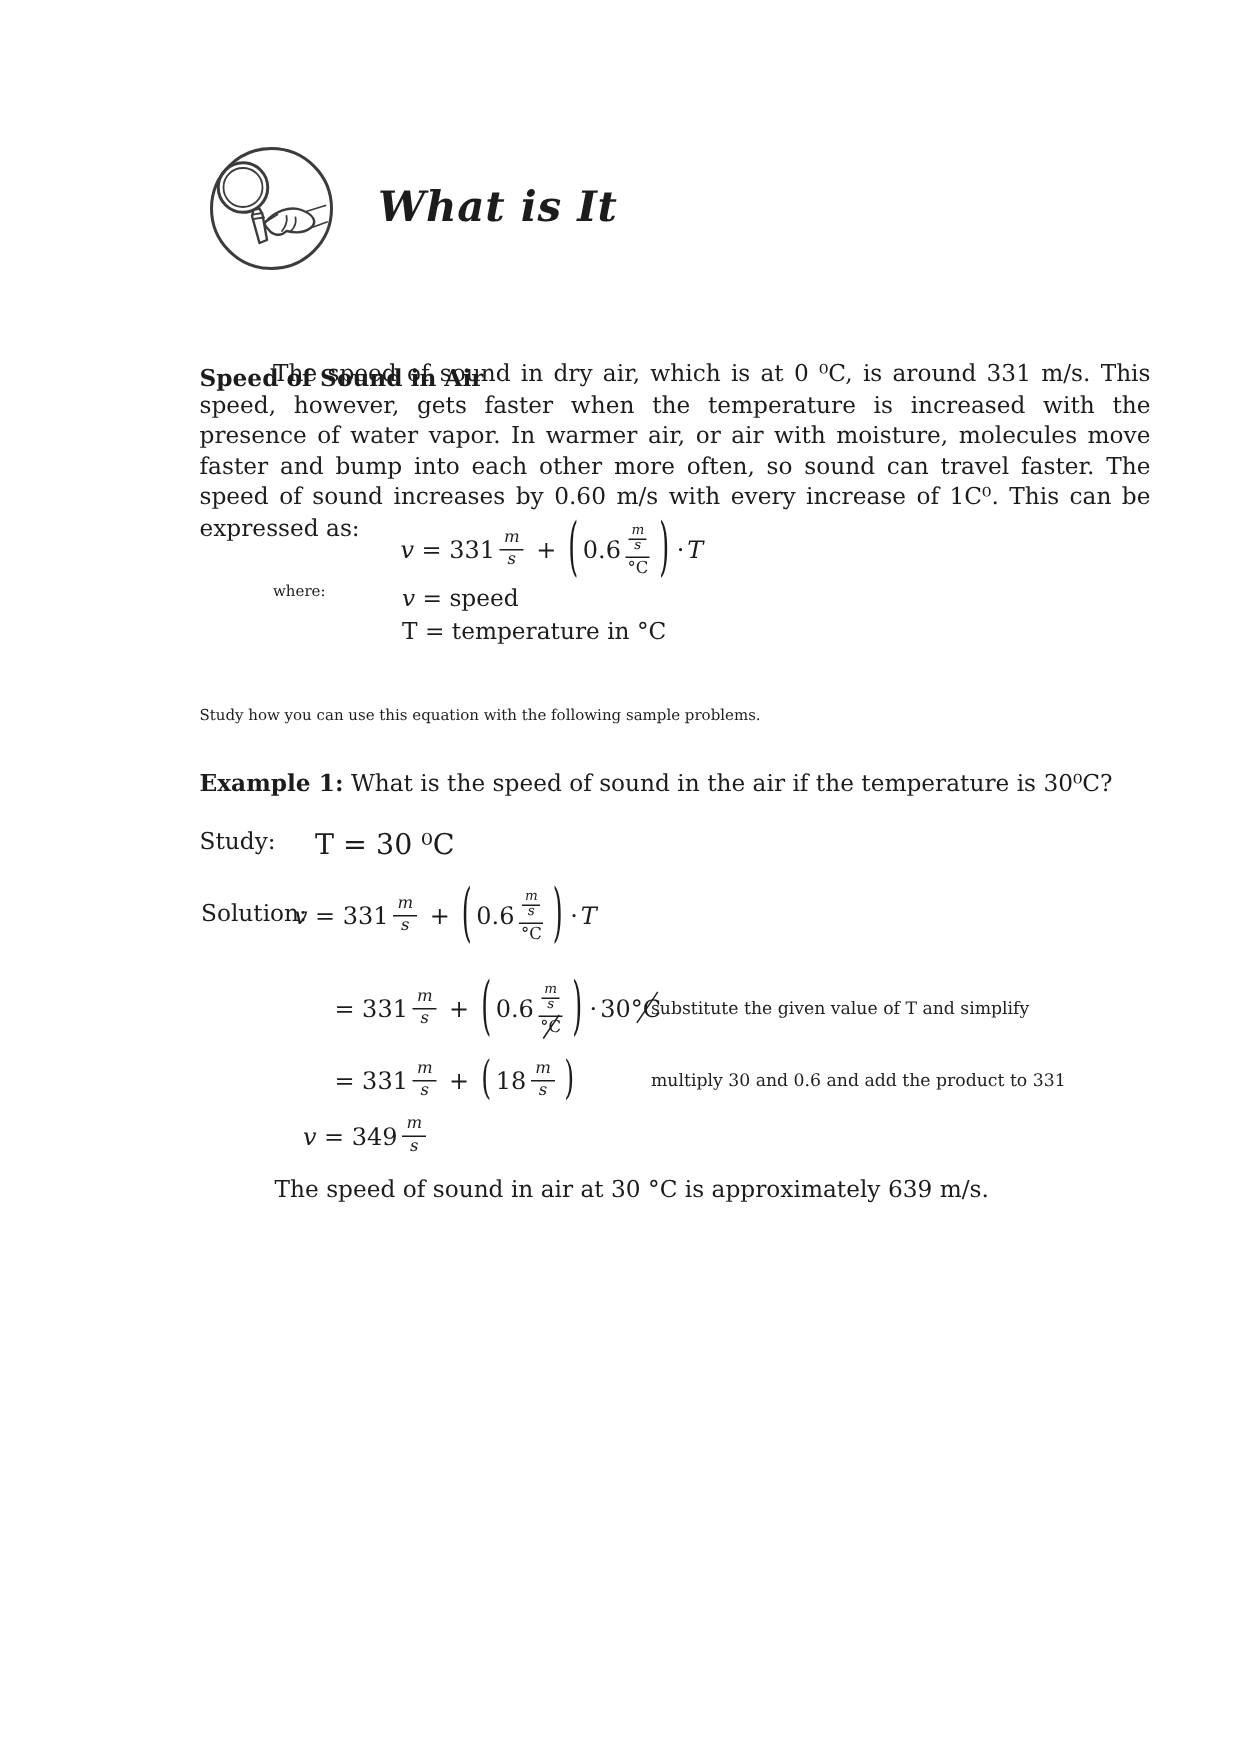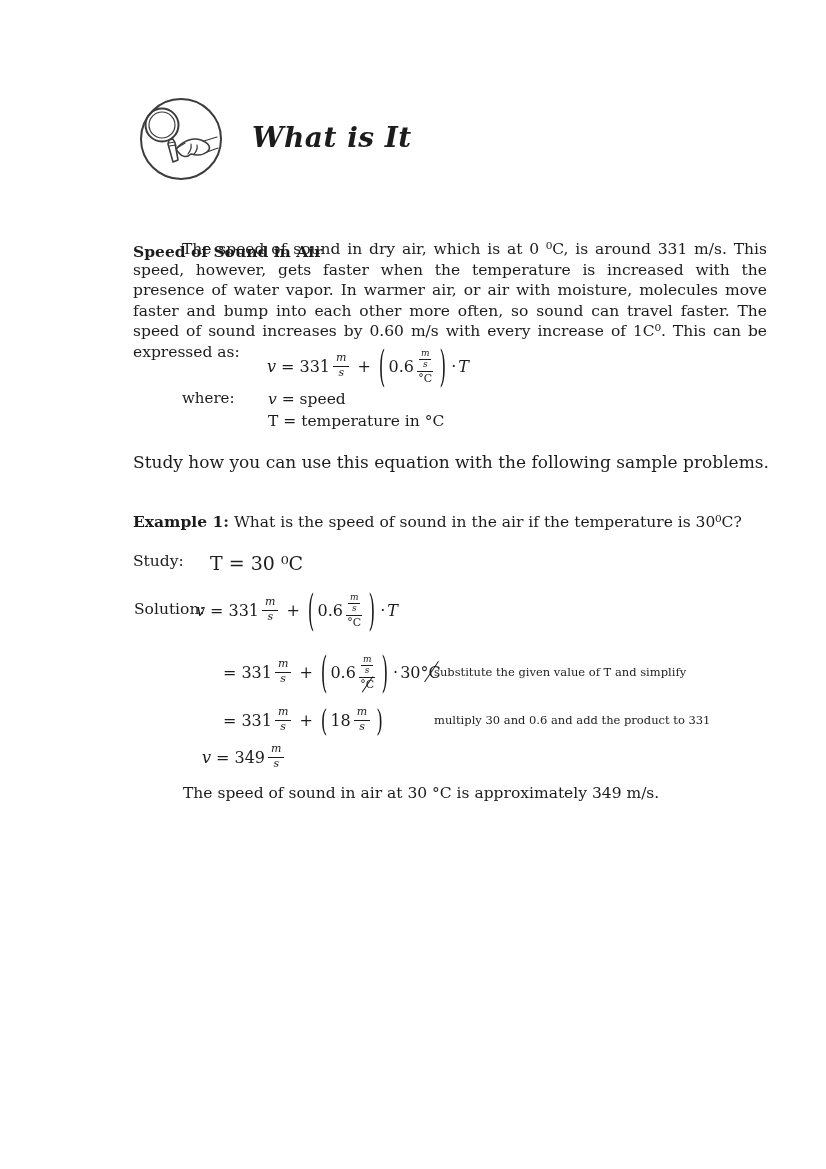--- a/index.html
+++ b/index.html
@@ -47,23 +47,23 @@
   .paren { display:inline-block; font-size:17px; transform:scaleY(2.5);
            margin:0 3px; font-weight:400; }
   .paren.md { transform:scaleY(1.8); }
   .cancel { position:relative; display:inline-block; }
   .cancel::after {
     content:""; position:absolute; left:-2px; right:-3px; top:46%;
     border-top:1.3px solid #1c1c1c; transform:rotate(-56deg);
   }
 
   .eq1 { left:233px; top:343px; height:46px; }
-  .where-label { left:148px; top:389px; font-size:15px; }
+  .where-label { left:148px; top:389px; font-size:10px; }
   .where-lines { left:234px; top:389px; font-size:15.5px; line-height:21.5px; }
-  .study-line { left:99px; top:452px; font-size:17px; }
+  .study-line { left:99px; top:472px; font-size:10px; }
   .example-line { left:99px; top:512px; font-size:15.5px; }
   .given-label { left:99px; top:552px; font-size:15.5px; }
   .given-value { left:176px; top:552px; font-size:19px; }
 
   .sol-label { left:100px; top:600px; font-size:15.5px; }
   .sol-eq1 { left:162px; top:587px; height:46px; }
   .sol-eq2 { left:184px; top:649px; height:46px; }
   .sol-eq3 { left:184px; top:703px; height:34px; }
   .sol-eq4 { left:168px; top:741px; height:32px; }
   .note { font-size:11.5px; color:#222; font-family:"DejaVu Serif", serif; }
@@ -218,17 +218,17 @@
   <div class="abs math sol-eq4">
     <span class="mi">v</span>
     <span class="op">=</span>
     <span>349</span>
     <span class="frac mi">
       <span class="fnum">m</span>
       <span class="fden">s</span>
     </span>
   </div>
 
-  <div class="abs conclusion">The speed of sound in air at 30 °C is approximately 349 m/s.</div>
+  <div class="abs conclusion">The speed of sound in air at 30 °C is approximately 639 m/s.</div>
 
   <div class="abs page-number">10</div>
 
 </div>
 
 </body></html>

